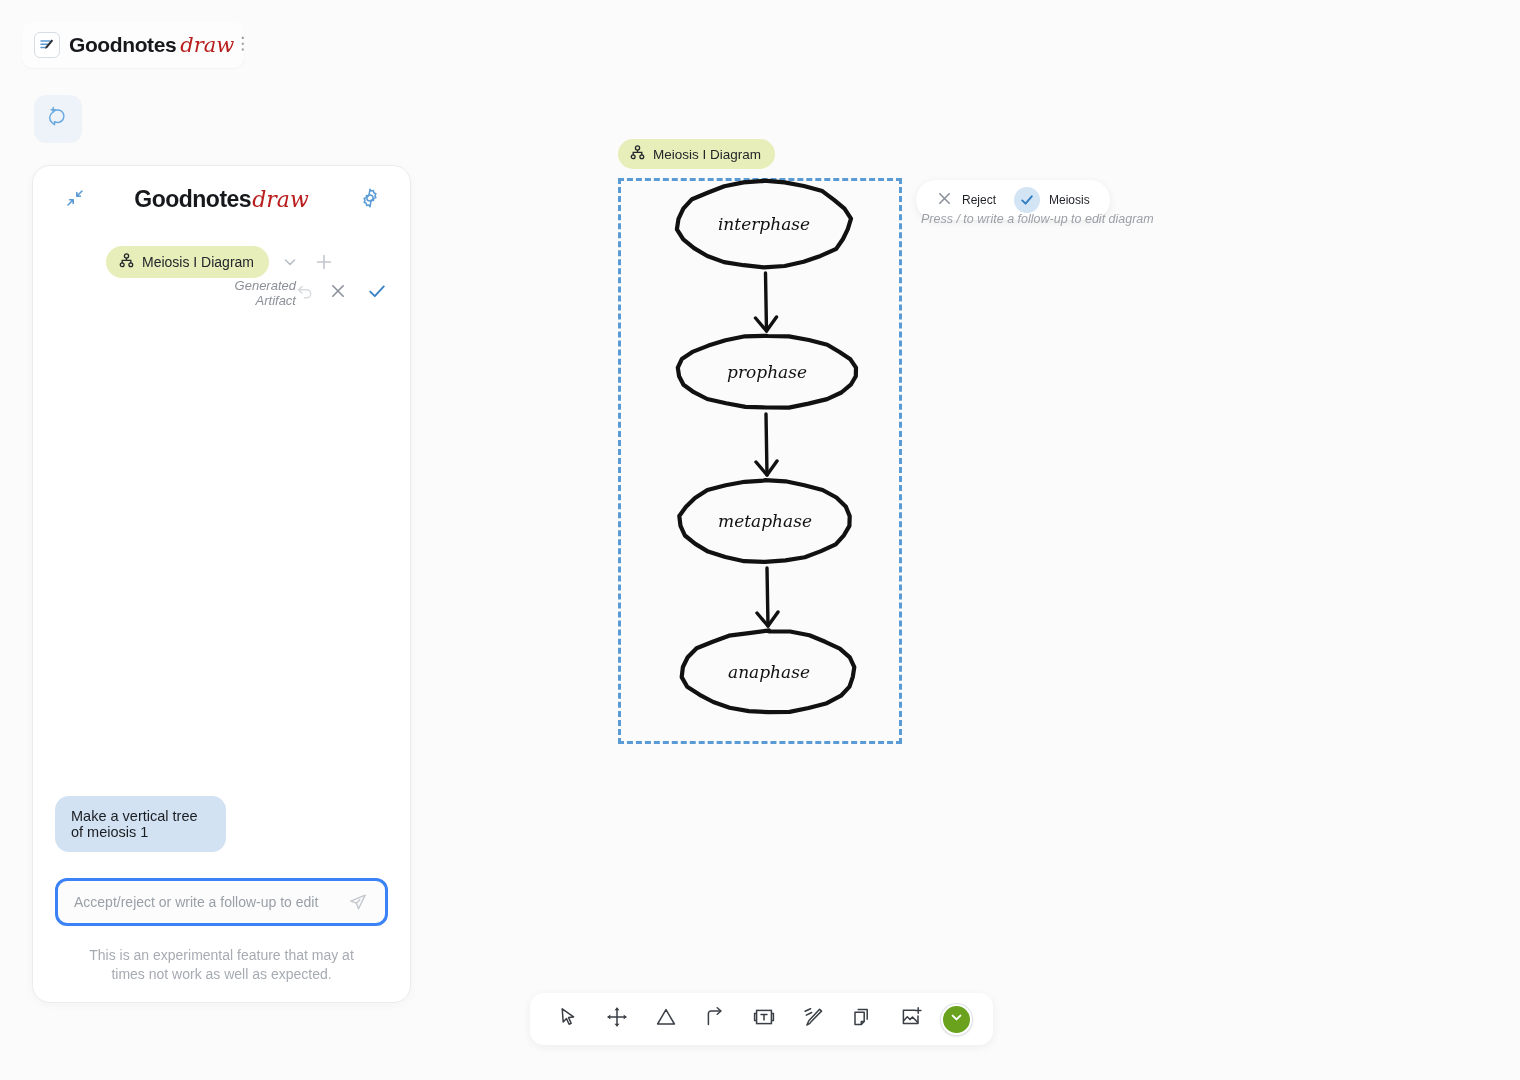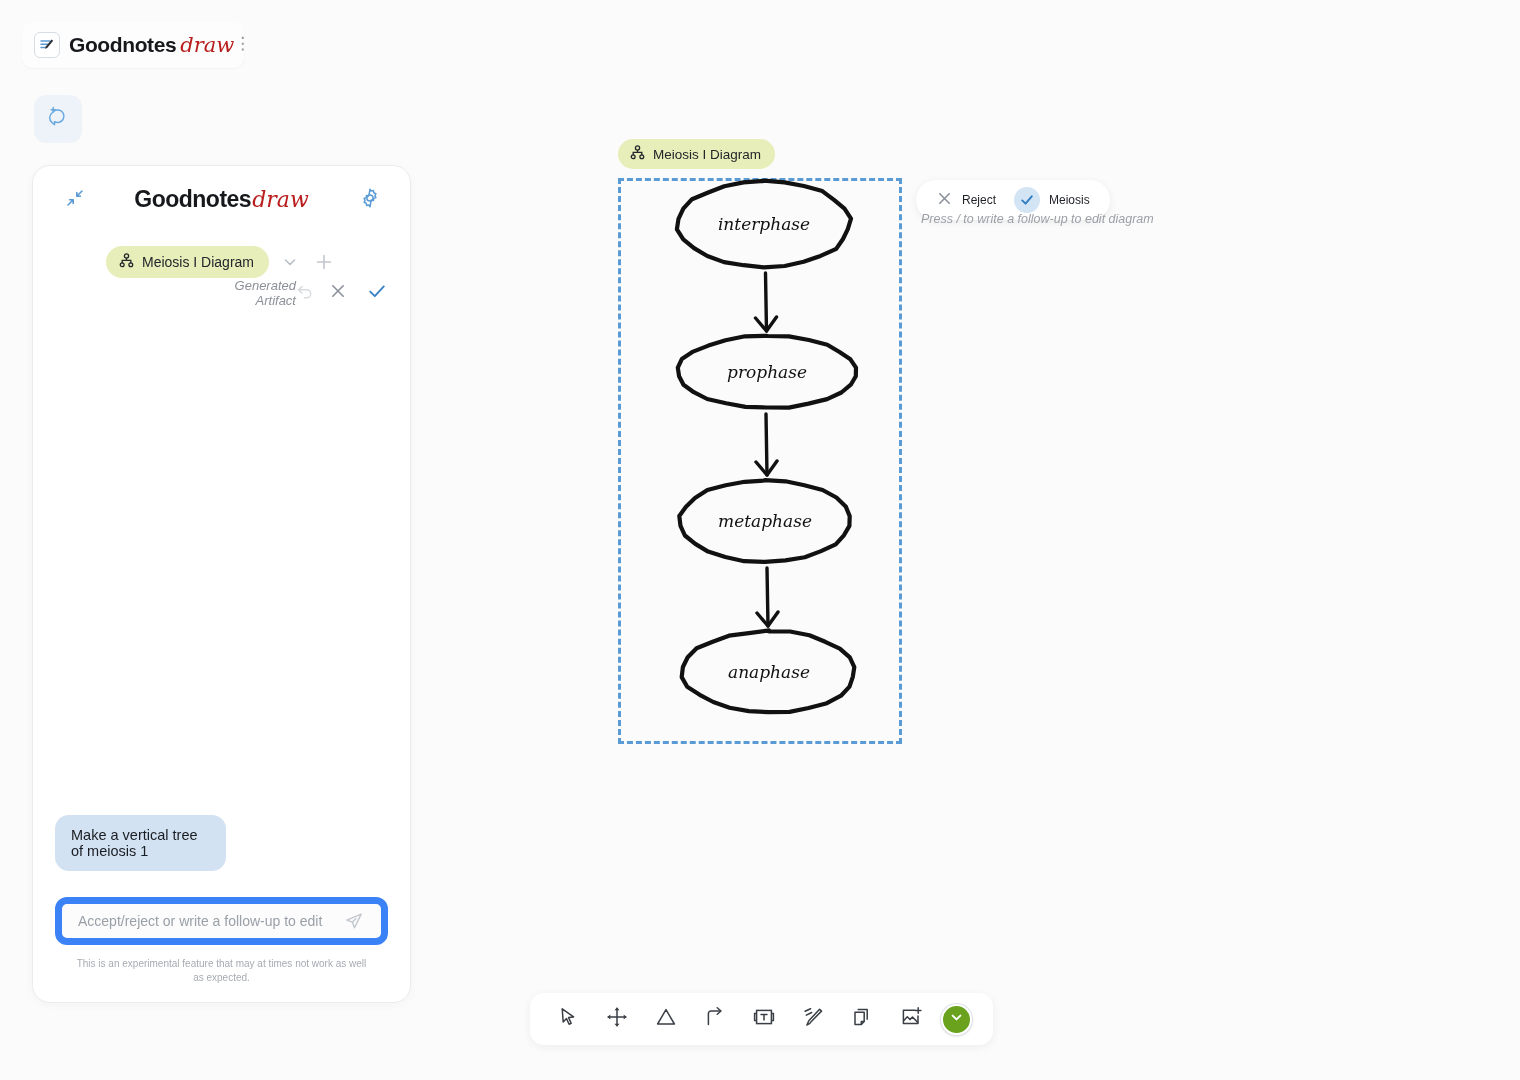--- a/index.html
+++ b/index.html
@@ -182,38 +182,38 @@
   }
   .action-right {
     margin-left: auto;
     display: flex; align-items: center; gap: 18px;
   }
   .icon-btn { cursor: pointer; display: flex; align-items: center; justify-content: center; }
 
   .panel-foot { flex: none; padding: 0 22px 18px; }
   .composer {
     height: 48px;
-    border: 7px solid #3b82f6;
+    border: 3px solid #3b82f6;
     border-radius: 12px;
     background: #fcfcfd;
     display: flex; align-items: center;
     padding: 0 14px;
   }
   .composer input {
     flex: 1 1 auto;
     border: none; outline: none; background: transparent;
     font-family: "Liberation Sans", sans-serif;
     font-size: 14px; color: #2a2d33;
   }
   .composer input::placeholder { color: #9aa0a7; }
   .send-btn { width: 26px; height: 26px; display: flex; align-items: center; justify-content: center; cursor: pointer; }
   .disclaimer {
-    margin-top: 12px;
+    margin-top: 20px;
     text-align: center;
-    font-size: 10px;
+    font-size: 14px;
     line-height: 1.35;
     color: #a7abb2;
     padding: 0 16px;
   }
 
   
   .canvas-chip {
     position: absolute;
     left: 618px; top: 139px;
     display: inline-flex; align-items: center; gap: 8px;

